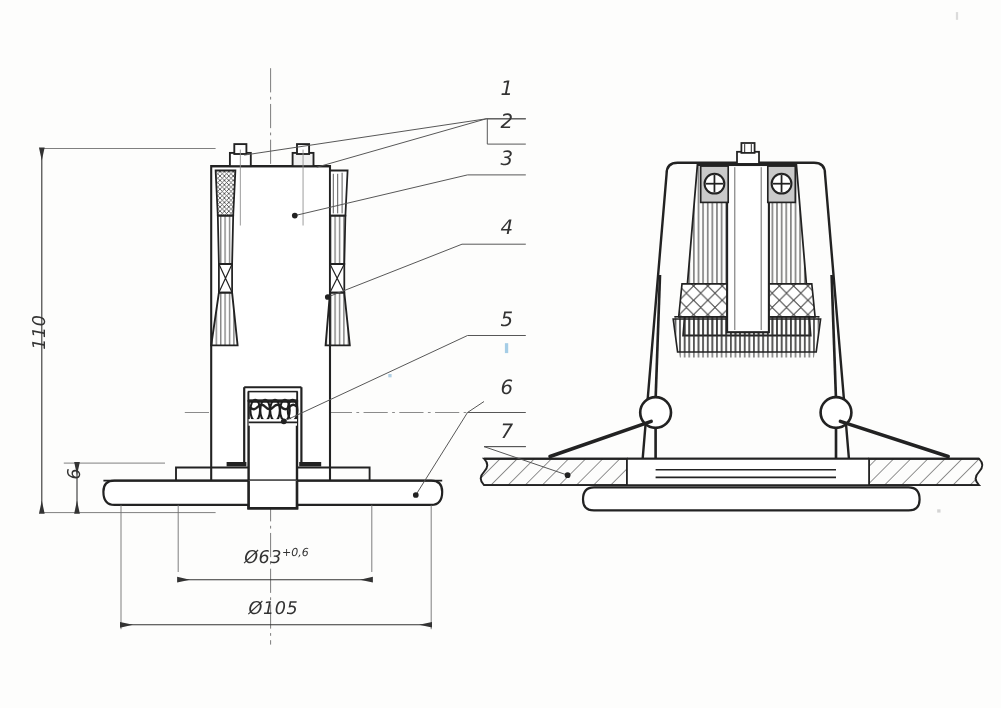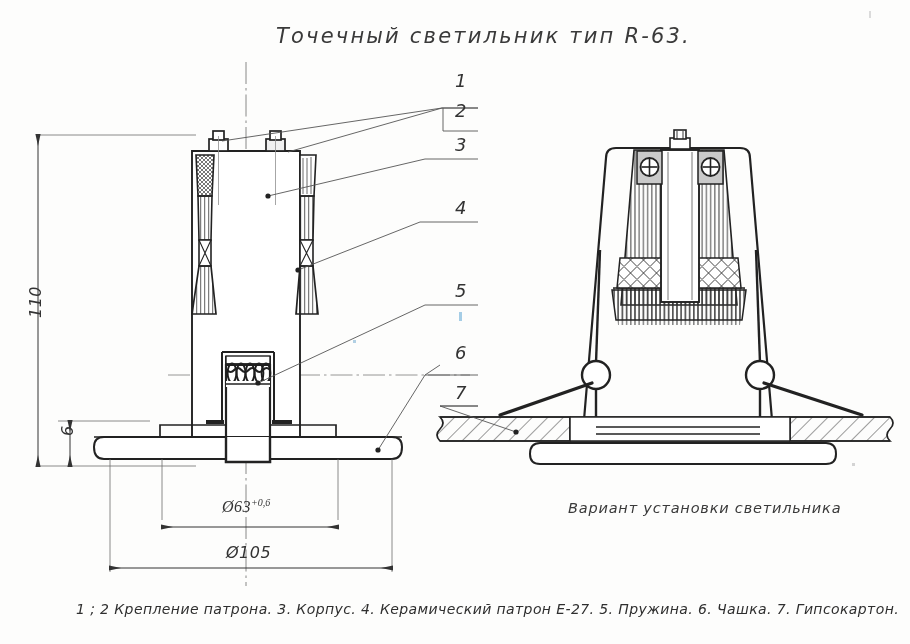--- a/index.html
+++ b/index.html
@@ -265,40 +265,37 @@
 
       <path d="M516,432 L440,406 L478,406" stroke="#555" stroke-width="0.9" marker-start="url(#dotEnd)"></path>
       <line x1="440" y1="406" x2="478" y2="406" stroke="#555" stroke-width="0.9"></line>
 
       <path d="M440,365 L425,375" stroke="#555" stroke-width="0.9"></path>
     </g>
 
   </g>
 </svg>
 
-<div class="txt eng" id="title">Точечный светильник  тип  R-63.</div>
 
 <div class="txt eng lead-num" style="left:455px;top:70px;">1</div>
 <div class="txt eng lead-num" style="left:455px;top:100px;">2</div>
 <div class="txt eng lead-num" style="left:455px;top:134px;">3</div>
 <div class="txt eng lead-num" style="left:455px;top:197px;">4</div>
 <div class="txt eng lead-num" style="left:455px;top:280px;">5</div>
 <div class="txt eng lead-num" style="left:455px;top:342px;">6</div>
 <div class="txt eng lead-num" style="left:455px;top:382px;">7</div>
 
 <div class="txt eng dim-txt rot90" style="left:26px;top:318px;">110</div>
 <div class="txt eng dim-txt rot90" style="left:58px;top:436px;">6</div>
 
-<div class="txt eng dim-txt" style="left:222px;top:497px;font-family:Liberation Serif, serif;">
+<div class="txt eng dim-txt" style="left:222px;top:497px;">
   <span>Ø63</span><span class="dim-sup">+0,6</span>
 </div>
 <div class="txt eng dim-txt" style="left:226px;top:543px;font-style:italic;">Ø105</div>
 
-<div class="txt eng" id="caption-right">Вариант установки светильника</div>
-
-<div class="txt eng" id="legend">1 ; 2 Крепление патрона.    3. Корпус.   4. Керамический патрон Е-27.  5.  Пружина.   6.   Чашка.    7.  Гипсокартон.</div>
+
 
 <div class="speck" style="left:869px;top:11px;width:2px;height:7px;opacity:.5;"></div>
 <div class="speck" style="left:353px;top:340px;width:3px;height:3px;background:#9ec4dd;opacity:.8;"></div>
 <div class="speck" style="left:459px;top:312px;width:3px;height:9px;background:#8fc0e0;opacity:.8;"></div>
 <div class="speck" style="left:852px;top:463px;width:3px;height:3px;opacity:.6;"></div>
 
 </div>
 
 </body></html>

